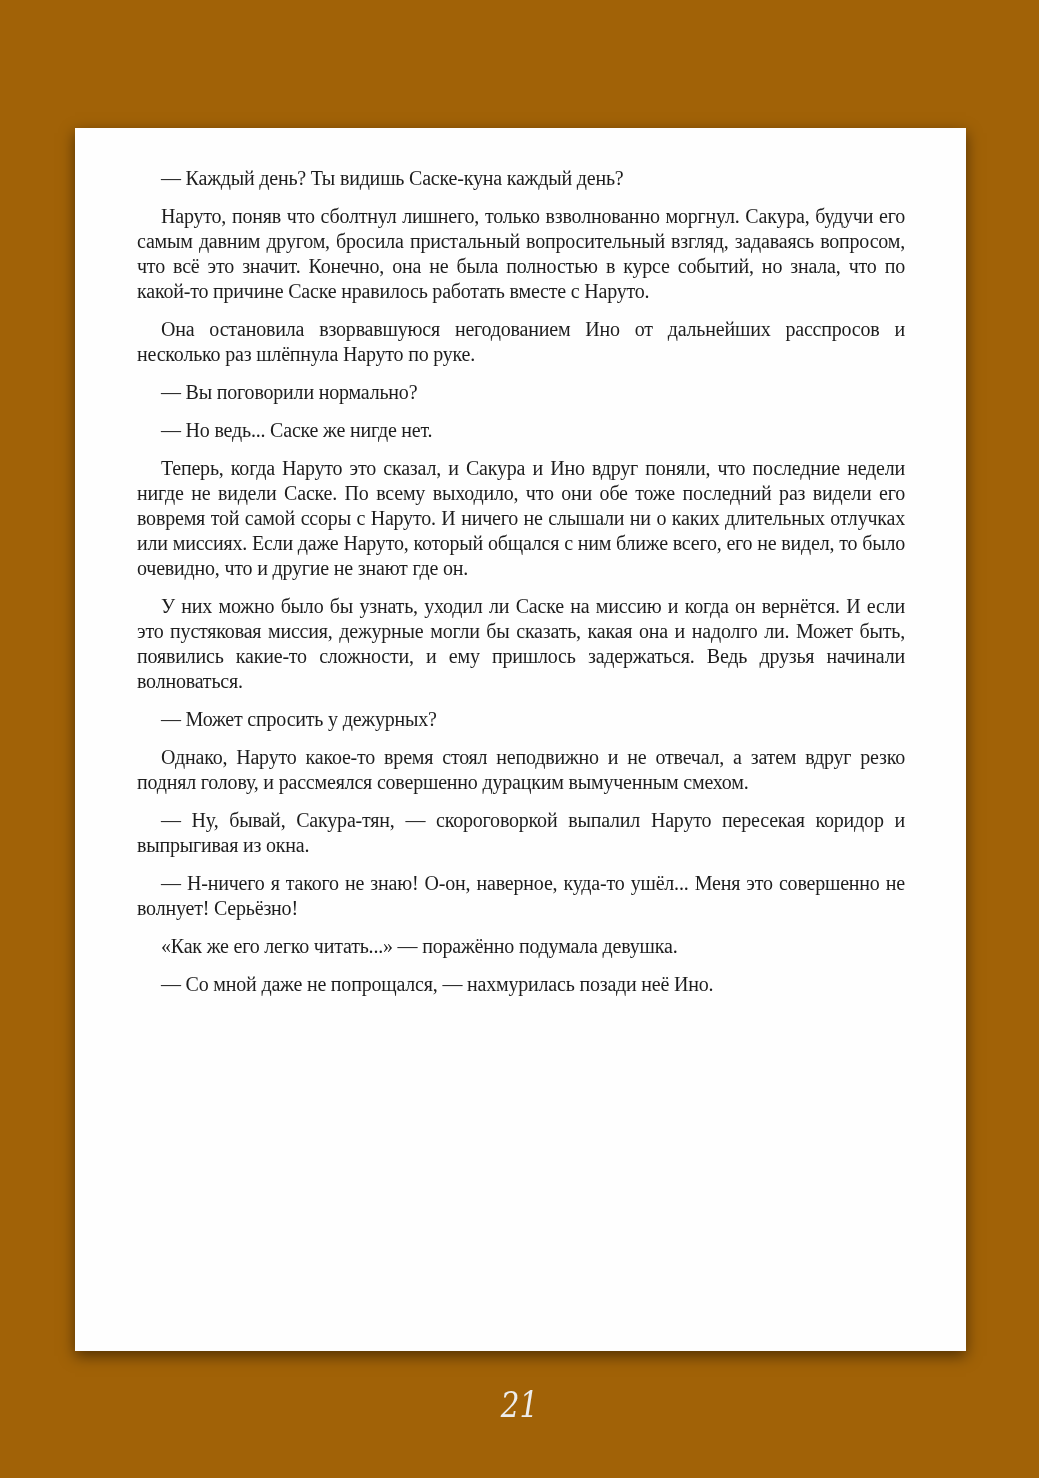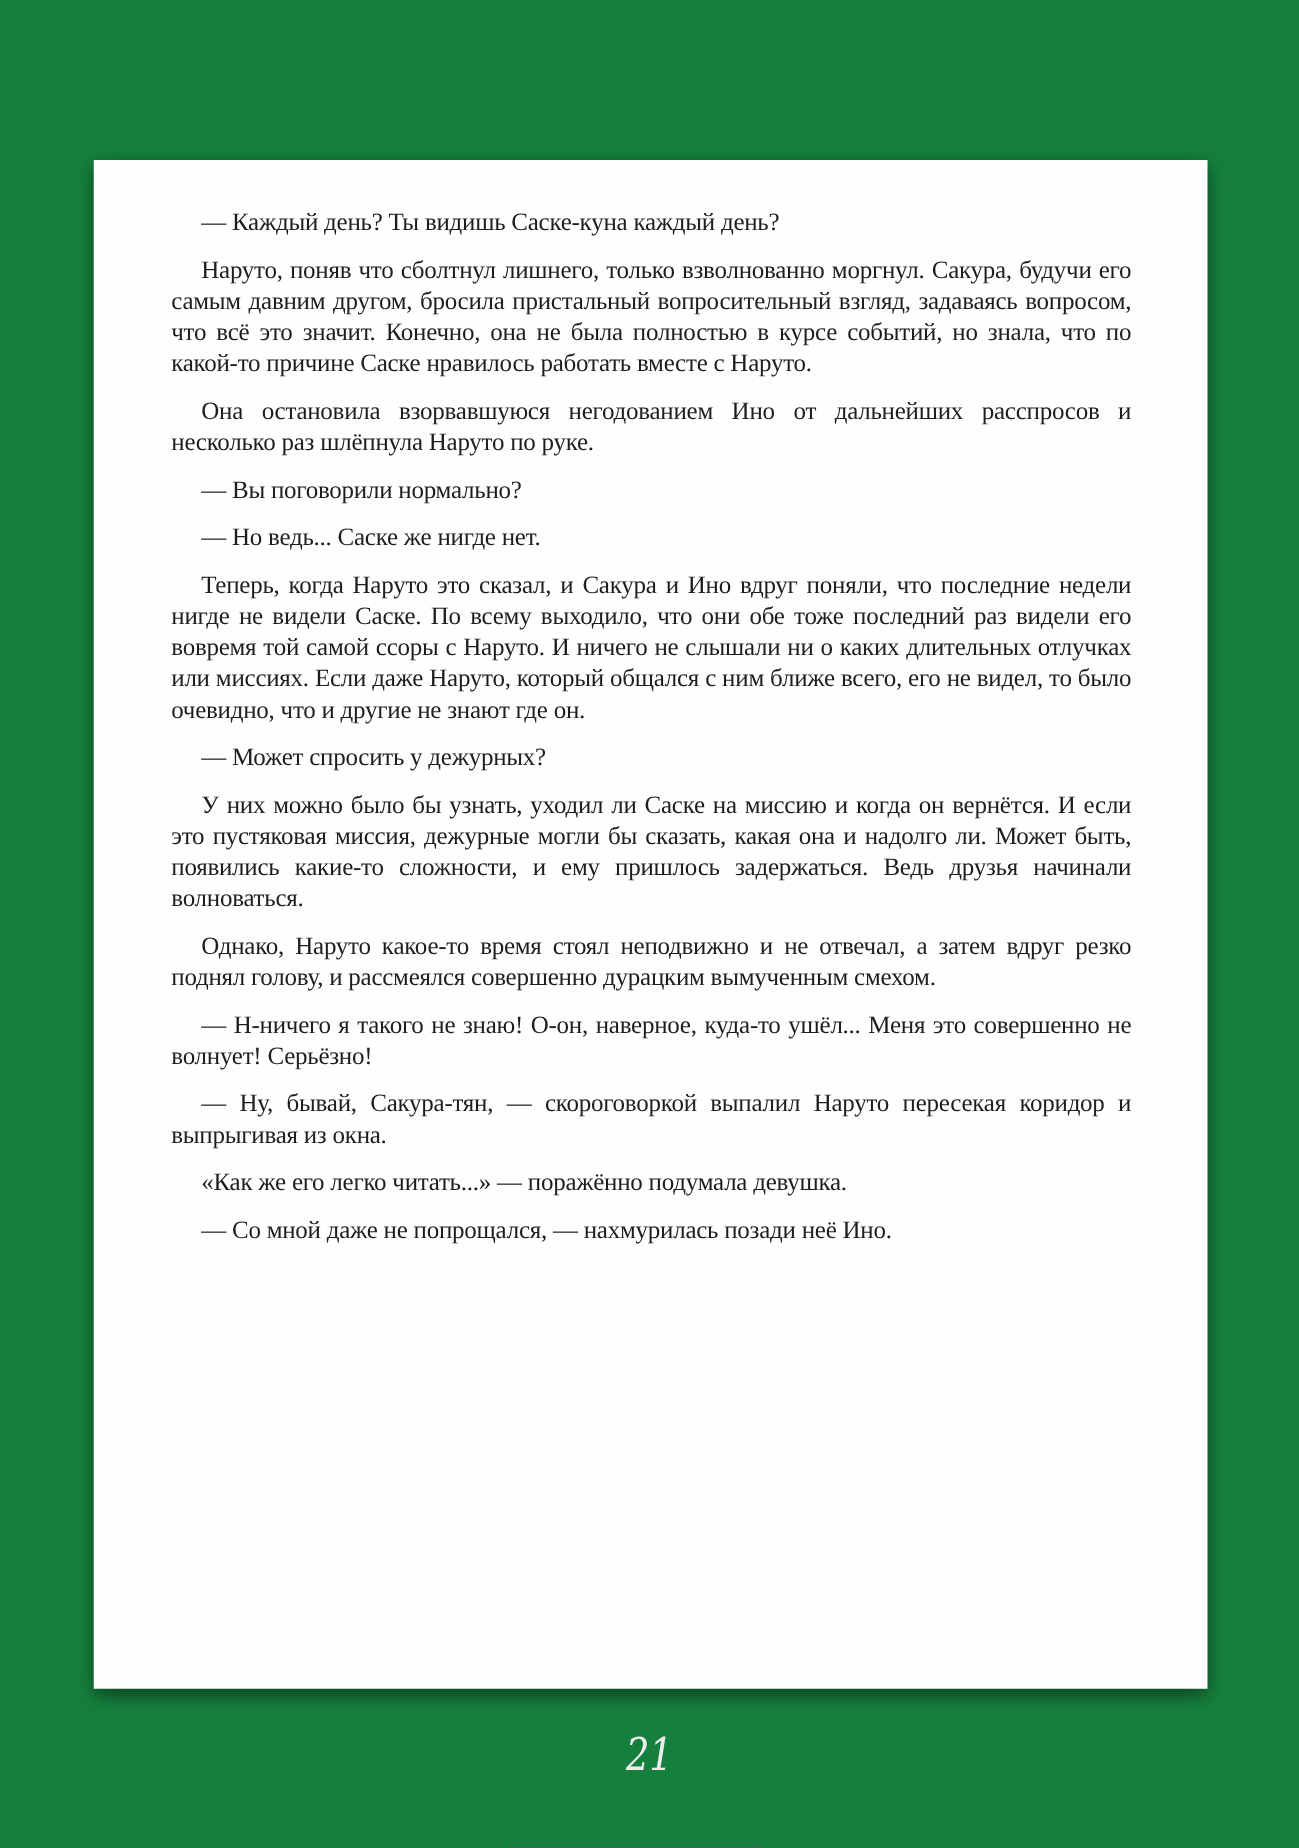--- a/index.html
+++ b/index.html
@@ -7,21 +7,21 @@
     padding: 0;
     width: 1039px;
     height: 1478px;
     background: #242424;
     overflow: hidden;
   }
   .backdrop {
     position: relative;
     width: 1039px;
     height: 1478px;
-    background: #15803d;
+    background: #a16207;
   }
   .sheet {
     position: absolute;
     left: 75px;
     top: 128px;
     width: 891px;
     height: 1223px;
     background: #fefefe;
     box-shadow: 0 5px 14px rgba(0,0,0,0.5);
   }
@@ -59,23 +59,23 @@
 
 <div class="backdrop">
   <div class="sheet">
     <div class="text-block">
       <p>— Каждый день? Ты видишь Саске-куна каждый день?</p>
       <p>Наруто, поняв что сболтнул лишнего, только взволнованно моргнул. Сакура, будучи его самым давним другом, бросила пристальный вопросительный взгляд, задаваясь вопросом, что всё это значит. Конечно, она не была полностью в курсе событий, но знала, что по какой-то причине Саске нравилось работать вместе с Наруто.</p>
       <p>Она остановила взорвавшуюся негодованием Ино от дальнейших расспросов и несколько раз шлёпнула Наруто по руке.</p>
       <p>— Вы поговорили нормально?</p>
       <p>— Но ведь... Саске же нигде нет.</p>
       <p>Теперь, когда Наруто это сказал, и Сакура и Ино вдруг поняли, что последние недели нигде не видели Саске. По всему выходило, что они обе тоже последний раз видели его вовремя той самой ссоры с Наруто. И ничего не слышали ни о каких длительных отлучках или миссиях. Если даже Наруто, который общался с ним ближе всего, его не видел, то было очевидно, что и другие не знают где он.</p>
+      <p>У них можно было бы узнать, уходил ли Саске на миссию и когда он вернётся. И если это пустяковая миссия, дежурные могли бы сказать, какая она и надолго ли. Может быть, появились какие-то сложности, и ему пришлось задержаться. Ведь друзья начинали волноваться.</p>
       <p>— Может спросить у дежурных?</p>
-      <p>У них можно было бы узнать, уходил ли Саске на миссию и когда он вернётся. И если это пустяковая миссия, дежурные могли бы сказать, какая она и надолго ли. Может быть, появились какие-то сложности, и ему пришлось задержаться. Ведь друзья начинали волноваться.</p>
       <p>Однако, Наруто какое-то время стоял неподвижно и не отвечал, а затем вдруг резко поднял голову, и рассмеялся совершенно дурацким вымученным смехом.</p>
+      <p>— Ну, бывай, Сакура-тян, — скороговоркой выпалил Наруто пересекая коридор и выпрыгивая из окна.</p>
       <p>— Н-ничего я такого не знаю! О-он, наверное, куда-то ушёл... Меня это совершенно не волнует! Серьёзно!</p>
-      <p>— Ну, бывай, Сакура-тян, — скороговоркой выпалил Наруто пересекая коридор и выпрыгивая из окна.</p>
       <p>«Как же его легко читать...» — поражённо подумала девушка.</p>
       <p>— Со мной даже не попрощался, — нахмурилась позади неё Ино.</p>
     </div>
   </div>
   <div class="page-number">21</div>
 </div>
 
 </body></html>

